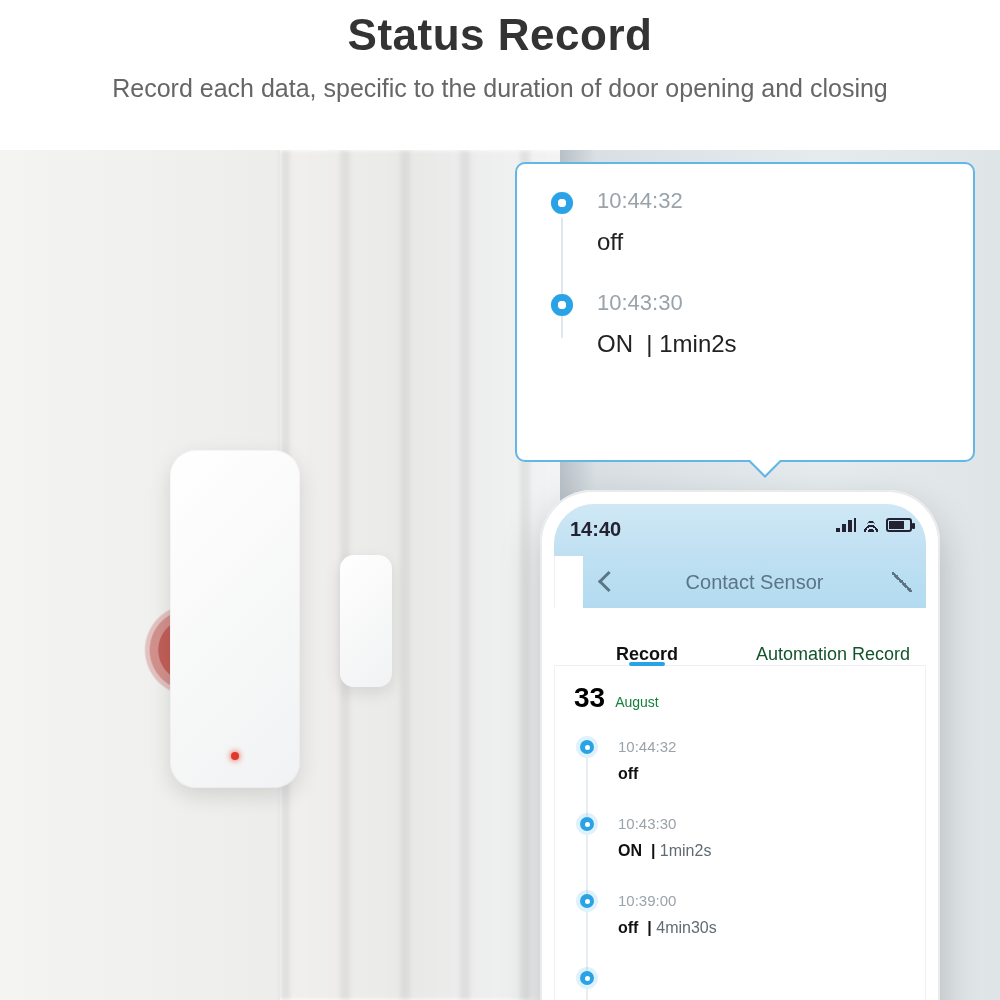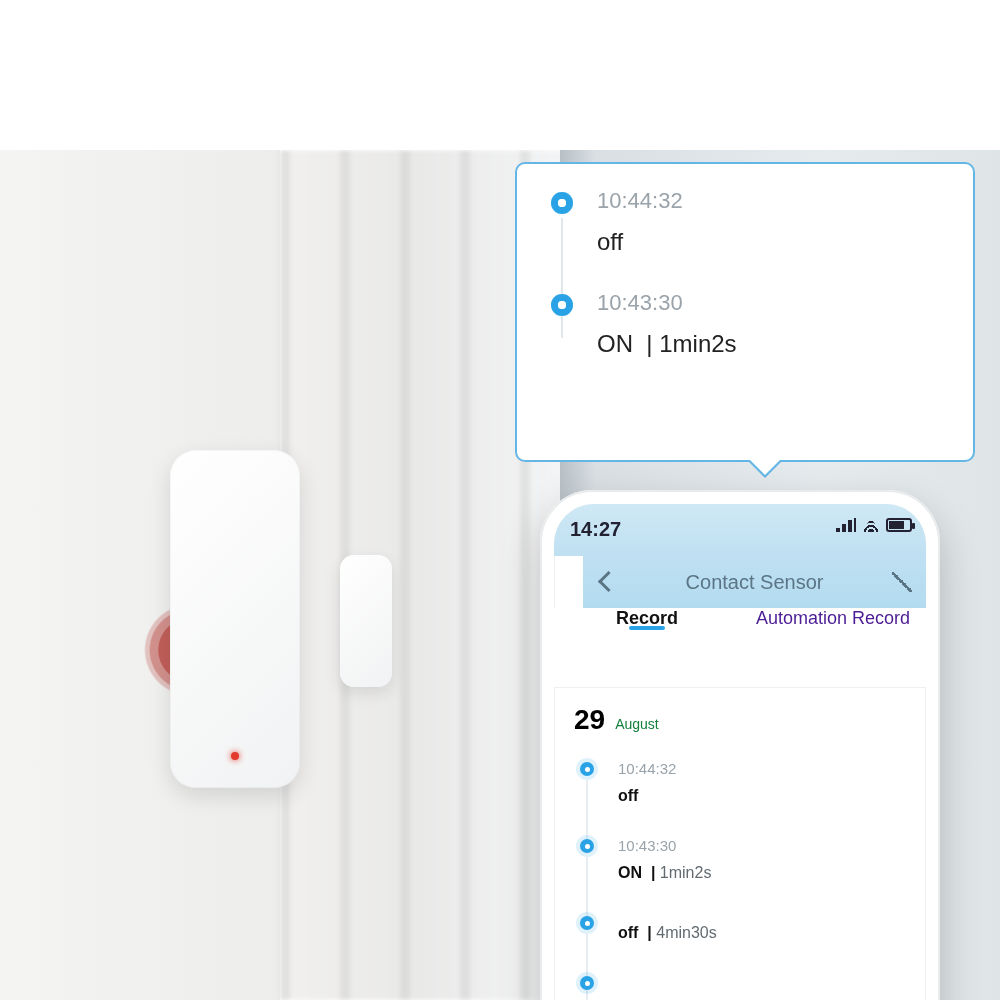--- a/index.html
+++ b/index.html
@@ -77,22 +77,22 @@
   .batt::after{content:"";position:absolute;right:-5px;top:3px;width:3px;height:6px;background:#223;border-radius:1px;}
   .batt::before{content:"";position:absolute;left:1px;top:1px;bottom:1px;width:70%;background:#223;}
 
   .apphdr{ height:52px; background:linear-gradient(#bfe0f2,#b3dbf0); position:relative; text-align:center;margin-left:29px; }
   .apphdr .title{ line-height:52px; font-size:20px; color:#5b7585; }
   .back{ position:absolute; left:14px; top:14px; width:14px;height:24px; }
   .back::before{content:"";position:absolute;left:4px;top:4px;width:12px;height:12px;border-left:3px solid #5b7585;border-bottom:3px solid #5b7585;transform:rotate(45deg);}
   .edit{ position:absolute; right:14px; top:16px; width:20px;height:20px; }
   .edit::before{content:"";position:absolute;inset:0;background:linear-gradient(45deg,transparent 45%,#5b7585 45% 55%,transparent 55%);}
 
-  .tabs{ display:flex; height:80px; align-items:flex-start; background:#fff; border-bottom:1px solid #edf0f2;}
-  .tabs .tab{ flex:1; text-align:center; font-size:18px; color:#4c1d95; position:relative; }
+  .tabs{ display:flex; height:58px; align-items:flex-end; background:#fff; border-bottom:1px solid #edf0f2;}
+  .tabs .tab{ flex:1; text-align:center; font-size:18px; color:#14532d; position:relative; }
   .tabs .tab.active{ color:#111; font-weight:700; }
   .tabs .tab.active::after{content:"";position:absolute;left:50%;bottom:-1px;width:36px;height:4px;margin-left:-18px;background:#2aa3e6;border-radius:2px;}
 
   .datehdr{ padding:16px 20px 6px; display:flex; align-items:baseline; gap:10px; }
   .datehdr .dn{ font-size:28px; font-weight:800; }
   .datehdr .dm{ font-size:14px; color:#15803d; }
 
   .list{ padding: 4px 22px 0 22px; }
   .row { position:relative; padding: 14px 0 18px 42px; }
   .row .dot{ position:absolute; left:4px; top:16px; width:14px;height:14px;border-radius:50%;
@@ -102,20 +102,24 @@
   .row .t{ color:#9aa3aa; font-size:15px; }
   .row .s{ color:#111; font-size:16px; font-weight:600; margin-top:10px; }
   .row .d{ color:#626b71; font-weight:500; }
 
 </style>
 </head>
 <body>
 
 <div class="stage">
 
+  <div class="hdr">
+    <h1>Status Record</h1>
+    <p>Record each data, specific to the duration of door opening and closing</p>
+  </div>
 
   <div class="scene">
     <div class="wall-left"></div>
     <div class="hall"></div>
     <div class="door-edge"></div>
     <div class="door"></div>
 
     <div class="sensor-ring">
       <div class="ring a"></div>
         <div class="ring b"></div>
@@ -139,58 +143,59 @@
       <div class="c-time">10:43:30</div>
       <div class="c-stat">
         <span>ON</span>&nbsp;&nbsp;|&nbsp;<span class="d">1min2s</span>
       </div>
     </div>
   </div>
 
   <div class="phone">
     <div class="phone-screen">
       <div class="statusbar">
-        <div class="sb-time">14:27</div>
+        <div class="sb-time">14:40</div>
         <div class="sb-icons">
           <span class="sig"></span>
           <span class="wifi"></span>
           <span class="batt"></span>
         </div>
       </div>
       <div class="apphdr">
         <div class="back"></div>
         <div class="title">Contact Sensor</div>
         <div class="edit"></div>
       </div>
       <div class="tabs">
         <div class="tab active">Record</div>
         <div class="tab">Automation Record</div>
       </div>
       <div class="datehdr">
-        <span class="dn">29</span>
+        <span class="dn">33</span>
         <span class="dm">August</span>
       </div>
       <div class="list">
         <div class="row">
           <div class="dot"></div>
             <div class="vline"></div>
           <div class="t">10:44:32</div>
           <div class="s">off</div>
         </div>
         <div class="row">
           <div class="dot"></div>
             <div class="vline"></div>
           <div class="t">10:43:30</div>
           <div class="s">
             <span>ON</span>&nbsp;&nbsp;|&nbsp;<span class="d">1min2s</span>
           </div>
         </div>
         <div class="row">
           <div class="dot"></div>
             <div class="vline"></div>
+          <div class="t">10:39:00</div>
           <div class="s">
             <span>off</span>&nbsp;&nbsp;|&nbsp;<span class="d">4min30s</span>
           </div>
         </div>
         <div class="row">
           <div class="dot"></div>
             <div class="vline"></div>
 
         </div>
       </div>

